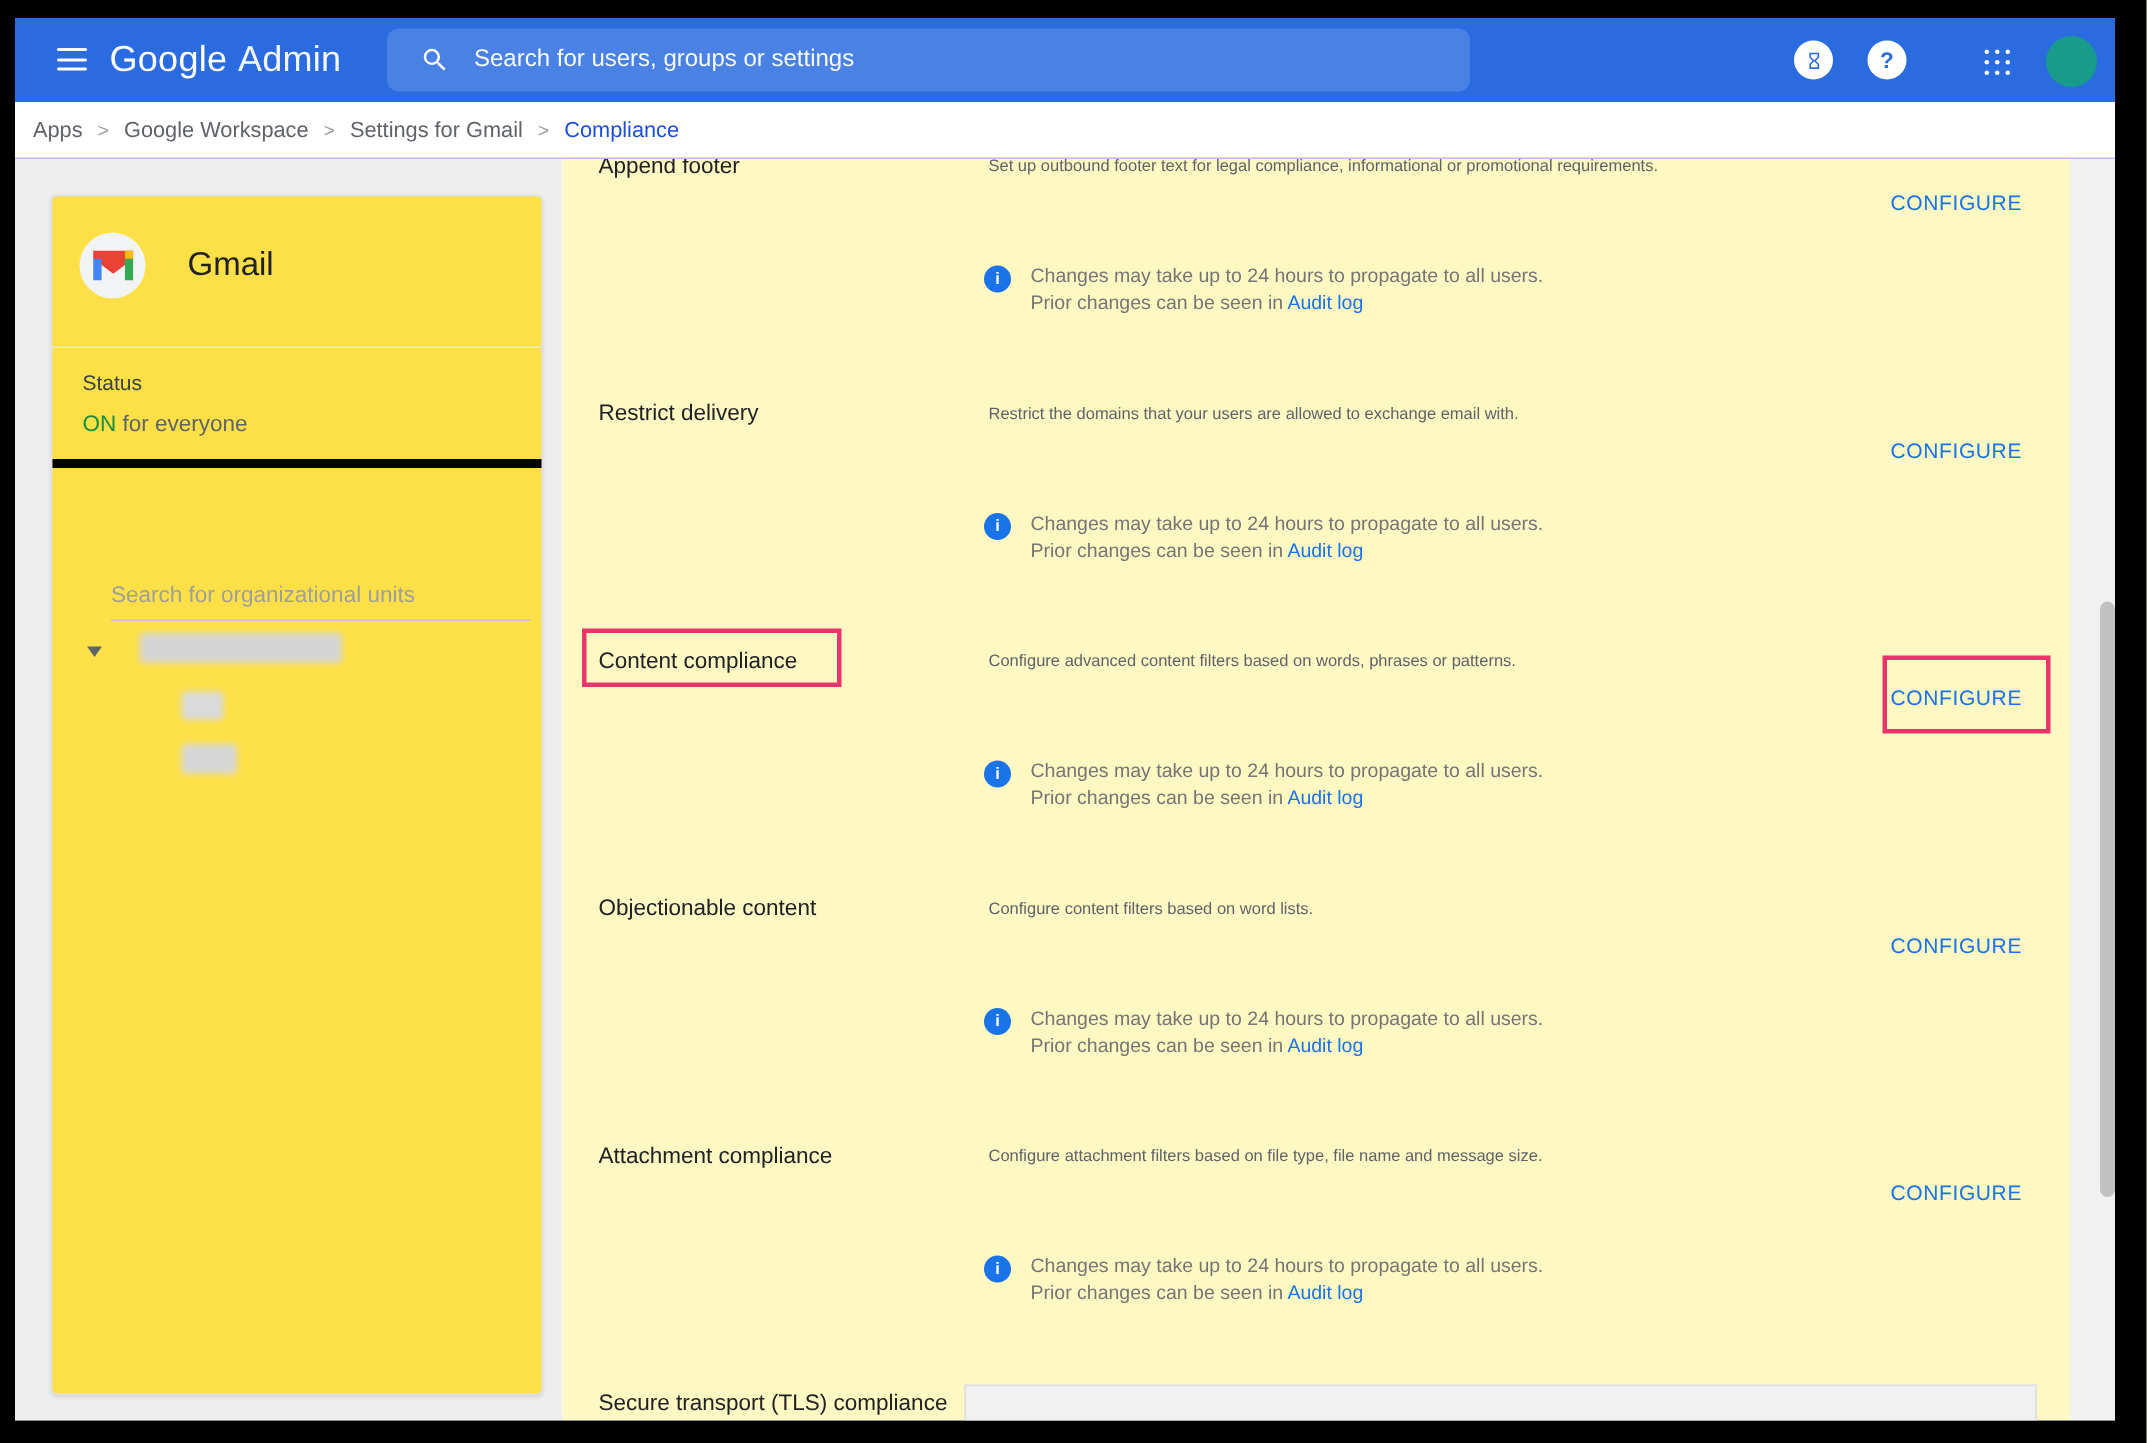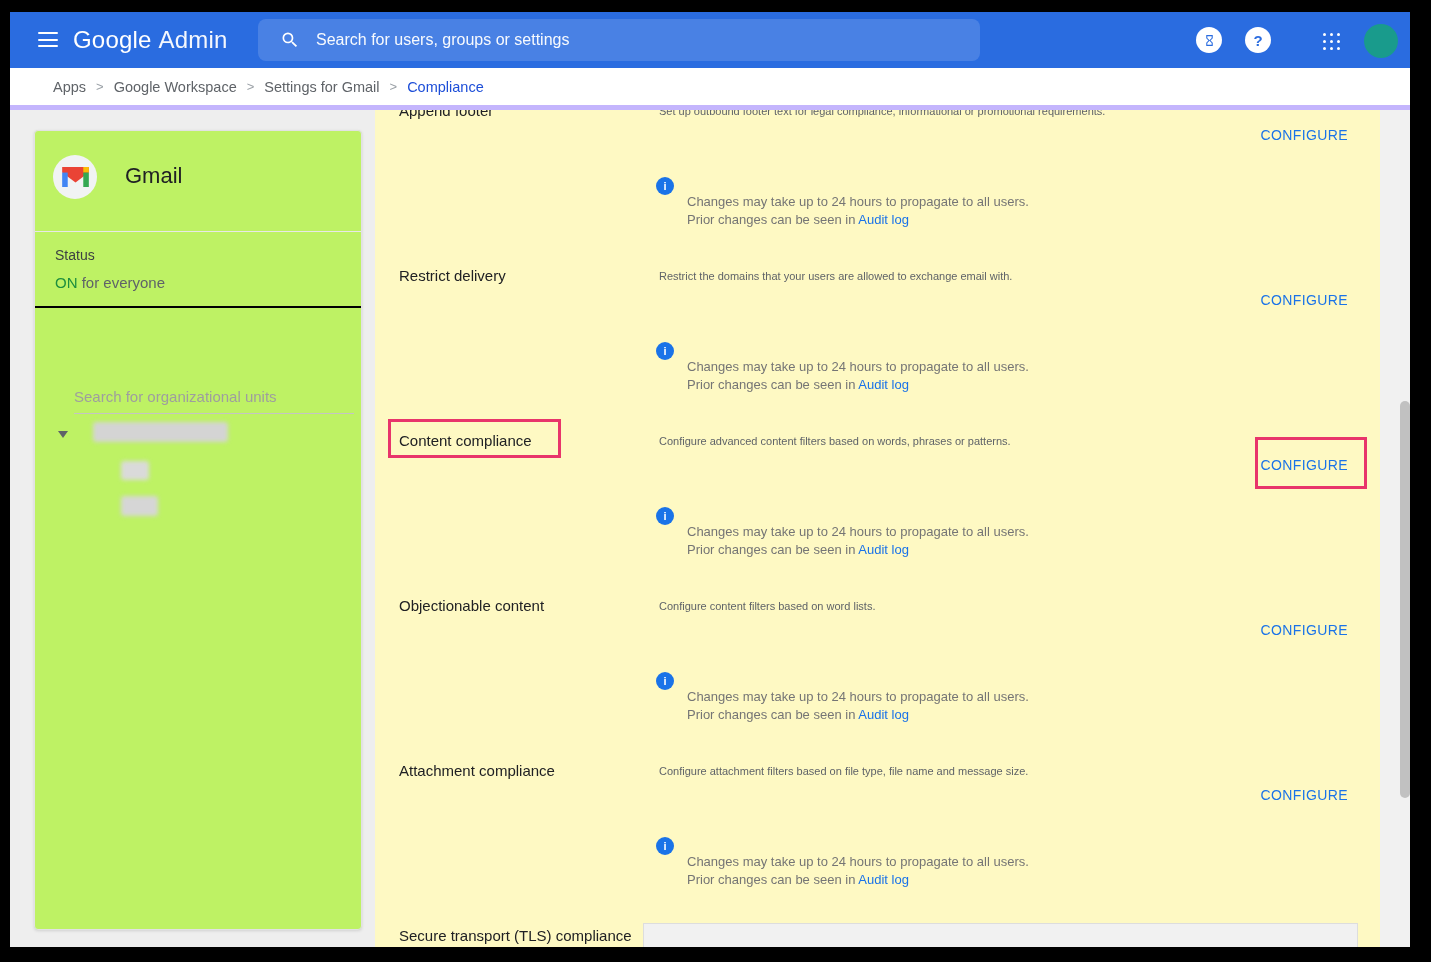--- a/index.html
+++ b/index.html
@@ -21,37 +21,37 @@
   .searchbar input{flex:1;background:transparent;border:0;outline:none;color:#fff;font-size:16px;font-family:inherit;}
   .searchbar input::placeholder{color:#fff;opacity:.96;}
   .bar-icon{position:absolute;top:15px;width:26px;height:26px;border-radius:50%;background:#fff;display:flex;align-items:center;justify-content:center;cursor:pointer;}
   .icon-tasks{left:1186px;}
   .icon-help{left:1235px;color:#2a6ce0;font-size:15px;font-weight:700;}
   .apps-grid{position:absolute;left:1313px;top:21px;width:17px;height:17px;display:grid;grid-template-columns:repeat(3,1fr);gap:3.5px;cursor:pointer;}
   .apps-grid i{width:3.2px;height:3.2px;background:#fff;border-radius:50%;}
   .avatar{position:absolute;left:1354px;top:12px;width:34px;height:34px;border-radius:50%;background:#199b8c;cursor:pointer;}
 
   
-  .breadcrumbs{position:absolute;left:0;top:56px;right:0;height:37px;background:#fff;border-bottom:5px solid #c4b5fd;display:flex;align-items:center;padding-left:43px;font-size:14.5px;color:#5f6368;z-index:5;}
+  .breadcrumbs{position:absolute;left:0;top:56px;right:0;height:37px;background:#fff;border-bottom:1px solid #c4b5fd;display:flex;align-items:center;padding-left:12px;font-size:14.5px;color:#5f6368;z-index:5;}
   .breadcrumbs .crumb{cursor:pointer;}
   .breadcrumbs .sep{margin:0 10px;color:#9aa0a6;font-size:13px;}
   .breadcrumbs .current{color:#1d4ed8;}
 
   
   .content{position:absolute;left:0;top:94px;right:0;bottom:0;overflow:hidden;}
   .rail{position:absolute;left:0;top:0;bottom:0;width:365px;background:#eeeeee;}
   .gutter{position:absolute;right:0;top:0;bottom:0;width:30px;background:#f1f1f1;}
   .gutter .thumb{position:absolute;right:0;top:295px;width:10px;height:397px;background:#c1c1c1;border-radius:6px;}
 
   
-  .card{position:absolute;left:24px;top:24px;width:328px;height:800px;background:#bef264;border:1px solid #e2e2e2;border-radius:4px;box-shadow:0 1px 3px rgba(0,0,0,.12);box-sizing:border-box;}
+  .card{position:absolute;left:24px;top:24px;width:328px;height:800px;background:#fde047;border:1px solid #e2e2e2;border-radius:4px;box-shadow:0 1px 3px rgba(0,0,0,.12);box-sizing:border-box;}
   .app-head{position:relative;height:100px;border-bottom:1px solid #e8e8e8;}
   .app-logo-circle{position:absolute;left:18px;top:24px;width:44px;height:44px;border-radius:50%;background:#f1f3f4;display:flex;align-items:center;justify-content:center;}
   .app-title{position:absolute;left:90px;top:32px;font-size:22px;color:#202124;}
-  .status-block{position:relative;height:74px;border-bottom:2px solid #000000;text-decoration:underline;}
+  .status-block{position:relative;height:74px;border-bottom:6px solid #000000;text-decoration:underline;}
   .status-label{position:absolute;left:20px;top:15px;font-size:14px;font-weight:500;color:#3c4043;}
   .status-value{position:absolute;left:20px;top:42px;font-size:15px;color:#5f6368;}
   .status-on{color:#1e8e3e;}
   .ou-band{position:relative;height:61px;background:#f4f4f4;display:flex;align-items:center;padding-left:20px;font-size:15px;color:#666;}
   .ou-search{position:absolute;left:23px;top:253px;width:280px;margin-left:16px;}
   .ou-search input{width:100%;border:0;border-bottom:1px solid #c4c4c4;outline:none;background:transparent;font-size:15px;color:#202124;padding:4px 0 8px 0;font-family:inherit;}
   .ou-search input::placeholder{color:#9e9e9e;}
   .tree-arrow{position:absolute;left:23px;top:300px;width:0;height:0;border-left:5.5px solid transparent;border-right:5.5px solid transparent;border-top:7px solid #5f6368;cursor:pointer;}
   .blur-blob{position:absolute;background:#d4d4d4;border-radius:3px;filter:blur(2.2px);cursor:pointer;}
   .blob-root{left:58px;top:291px;width:135px;height:20px;}
@@ -60,21 +60,21 @@
 
   
   .main{position:absolute;left:365px;top:0;right:30px;bottom:0;background:#fef9c3;}
   .rows{position:absolute;left:0;top:-5px;right:0;}
   .row{position:relative;height:165px;}
   .row-title{position:absolute;left:24px;top:0;width:235px;font-size:15px;line-height:20px;font-weight:500;color:#202124;}
   .row-desc{position:absolute;left:284px;top:0;right:70px;font-size:11px;line-height:20px;color:#5f6368;}
   .row-configure{position:absolute;right:32px;top:26px;font-size:14px;font-weight:500;letter-spacing:.4px;color:#1a73e8;cursor:pointer;}
   .row-note{position:absolute;left:281px;top:74px;display:flex;}
   .note-icon{flex:0 0 auto;width:18px;height:18px;border-radius:50%;background:#1a73e8;color:#fff;display:flex;align-items:center;justify-content:center;font-size:11px;font-weight:700;margin:2px 13px 0 0;}
-  .note-text{font-size:13px;line-height:17.5px;color:#757575;margin-top:18px;}
+  .note-text{font-size:13px;line-height:17.5px;color:#757575;}
   .note-text a{color:#1a73e8;text-decoration:none;cursor:pointer;}
   .tls-panel{position:absolute;left:268px;top:-3px;width:715px;height:60px;background:#f1f1f1;border:1px solid #ddd;box-sizing:border-box;}
 
   
   .hl{position:absolute;border:3px solid #e8356b;background:transparent;z-index:8;pointer-events:none;}
   .hl-title{left:378px;top:407px;width:167px;height:33px;}
   .hl-configure{left:1245px;top:425px;width:106px;height:46px;}
 </style>
 </head>
 <body>

